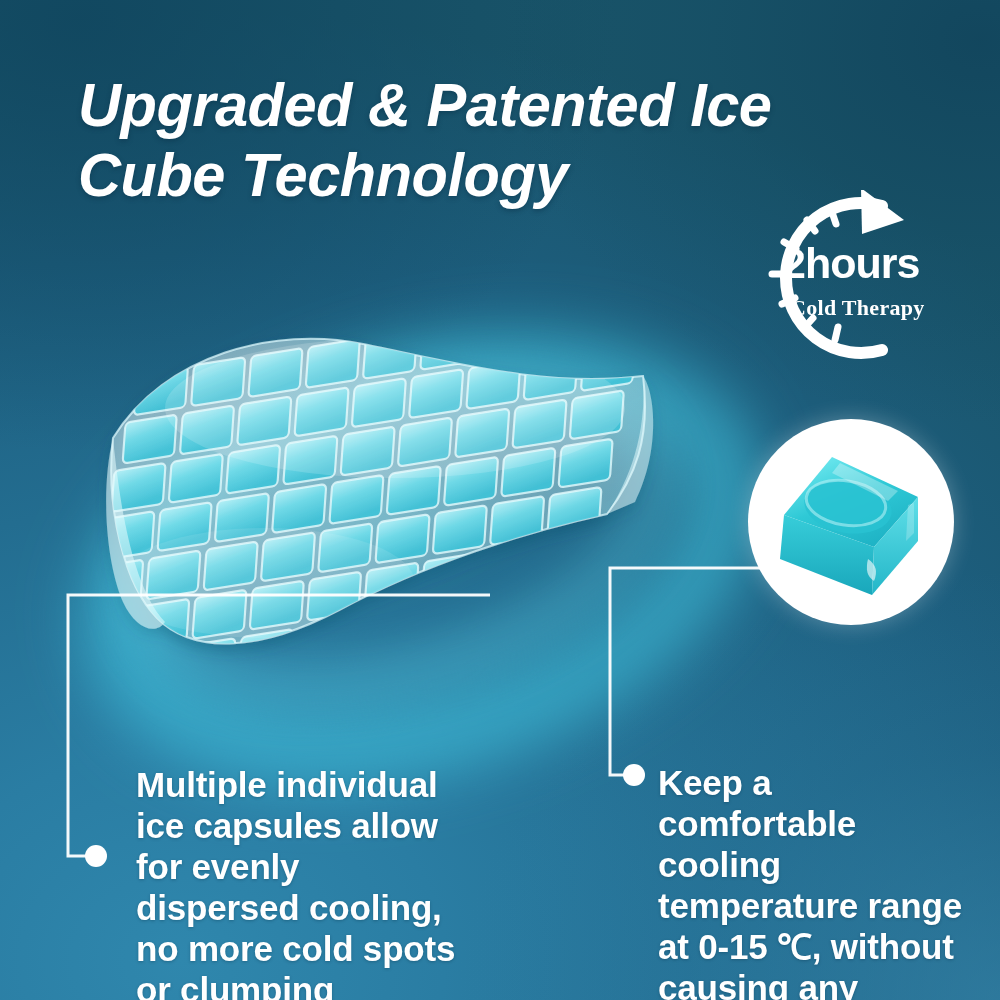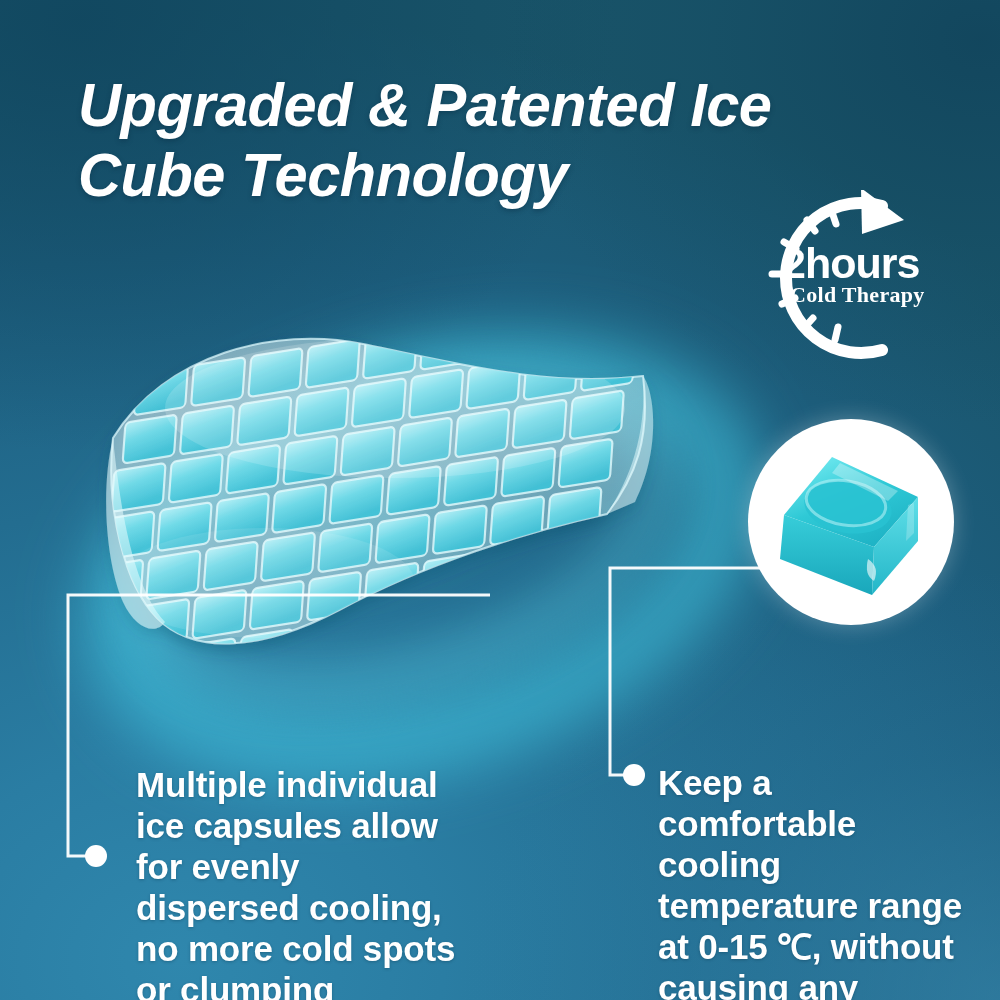--- a/index.html
+++ b/index.html
@@ -129,21 +129,21 @@
     font-family: "Liberation Sans", sans-serif;
     font-weight: bold;
     font-size: 43px;
     line-height: 43px;
     letter-spacing: -1px;
     white-space: nowrap;
   }
   .badge-sub {
     position: absolute;
     left: 68px;
-    top: 93px;
+    top: 106px;
     width: 185px;
     color: #ffffff;
     font-family: "Liberation Serif", serif;
     font-weight: bold;
     font-size: 22px;
     line-height: 24px;
     letter-spacing: 0.3px;
     white-space: nowrap;
   }
 

